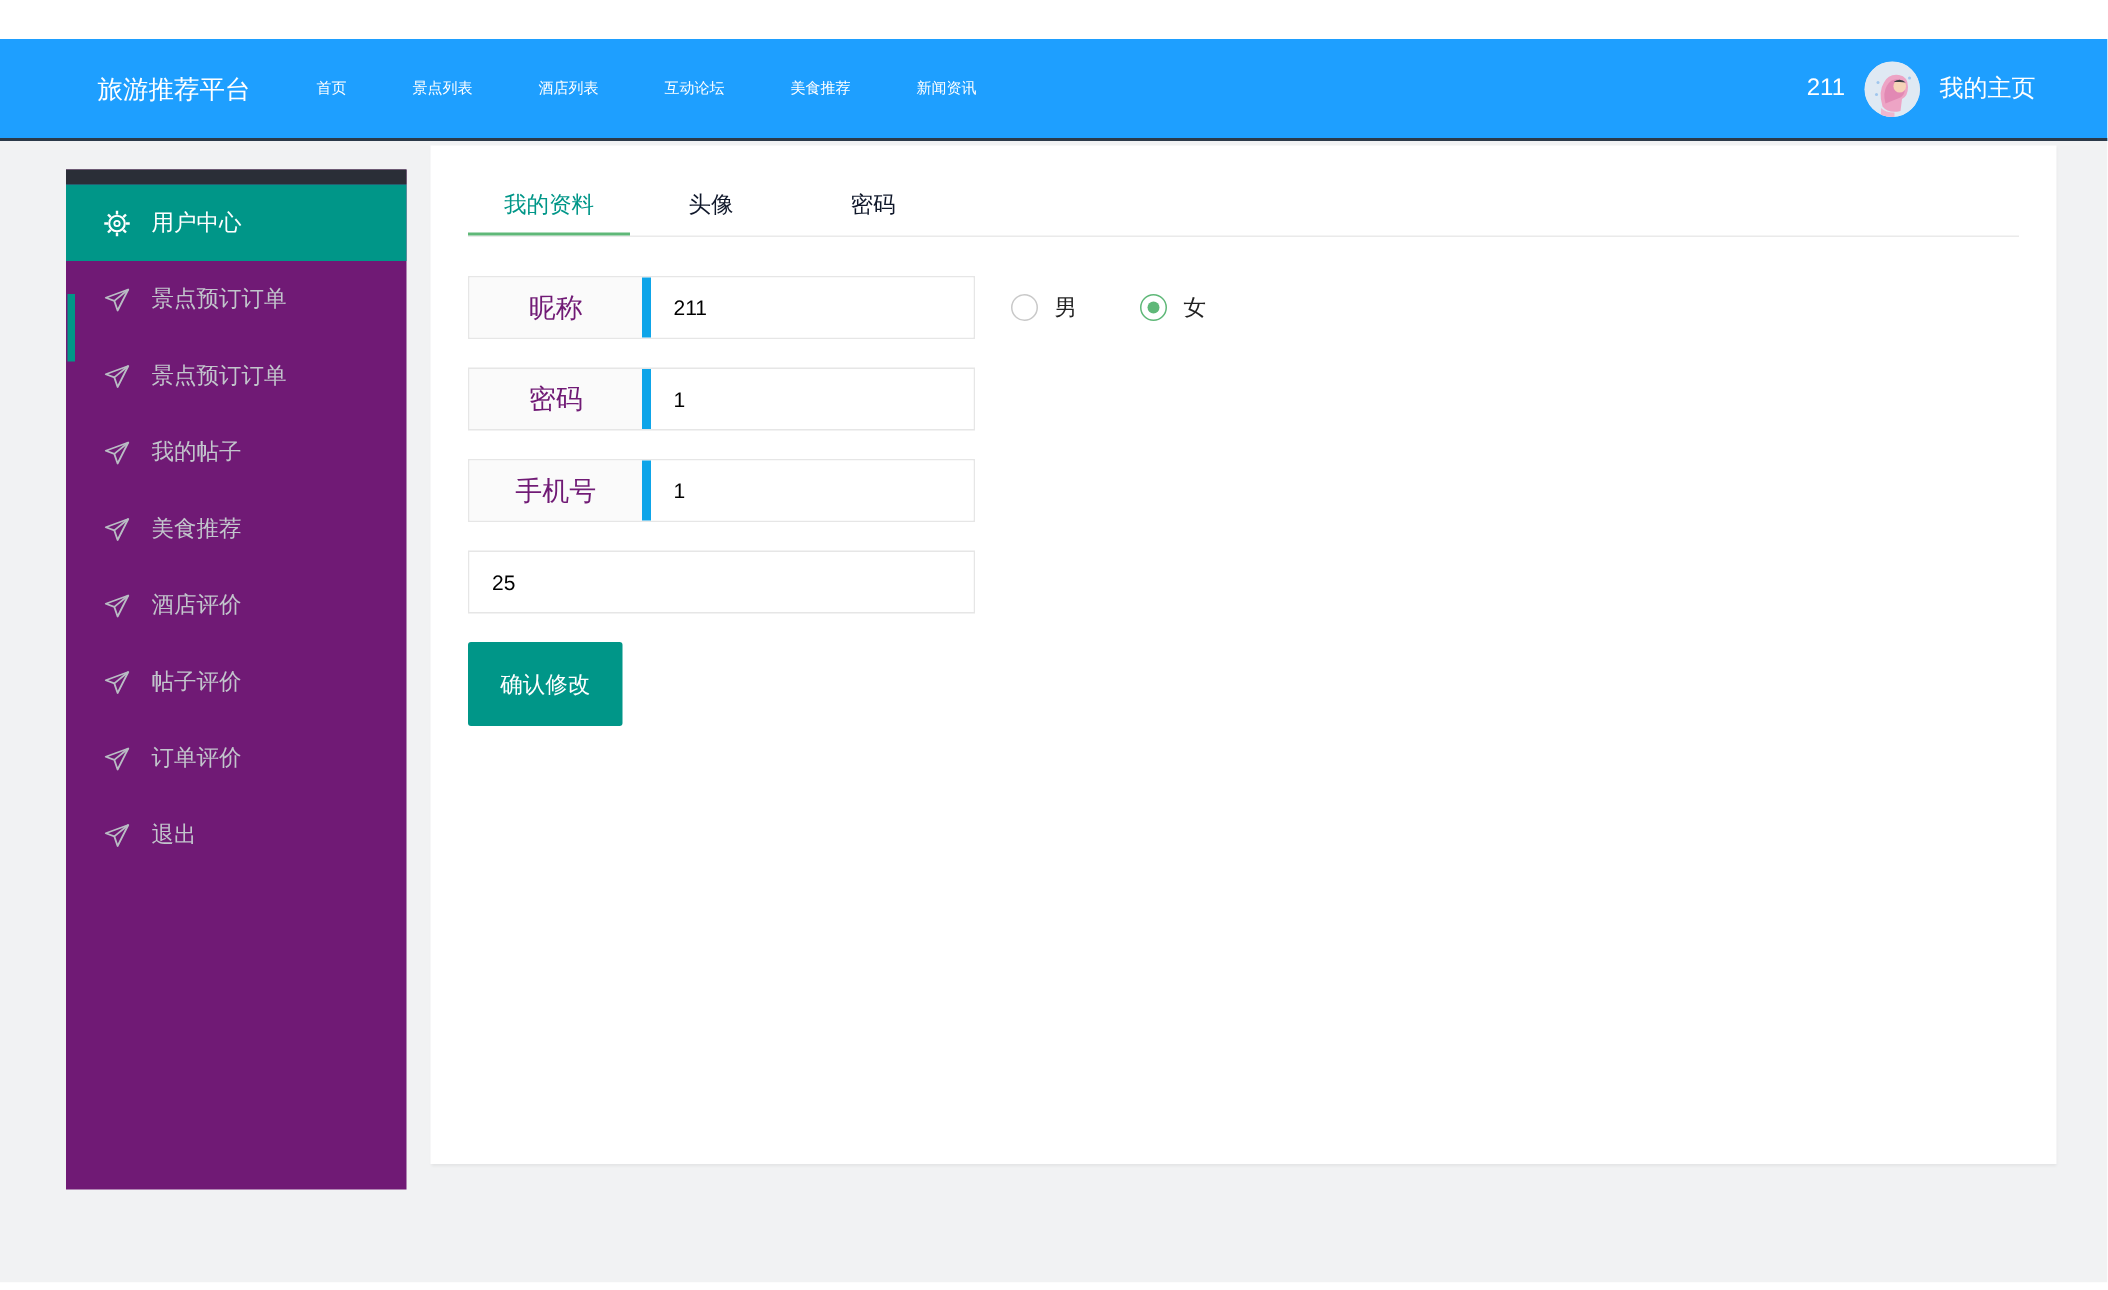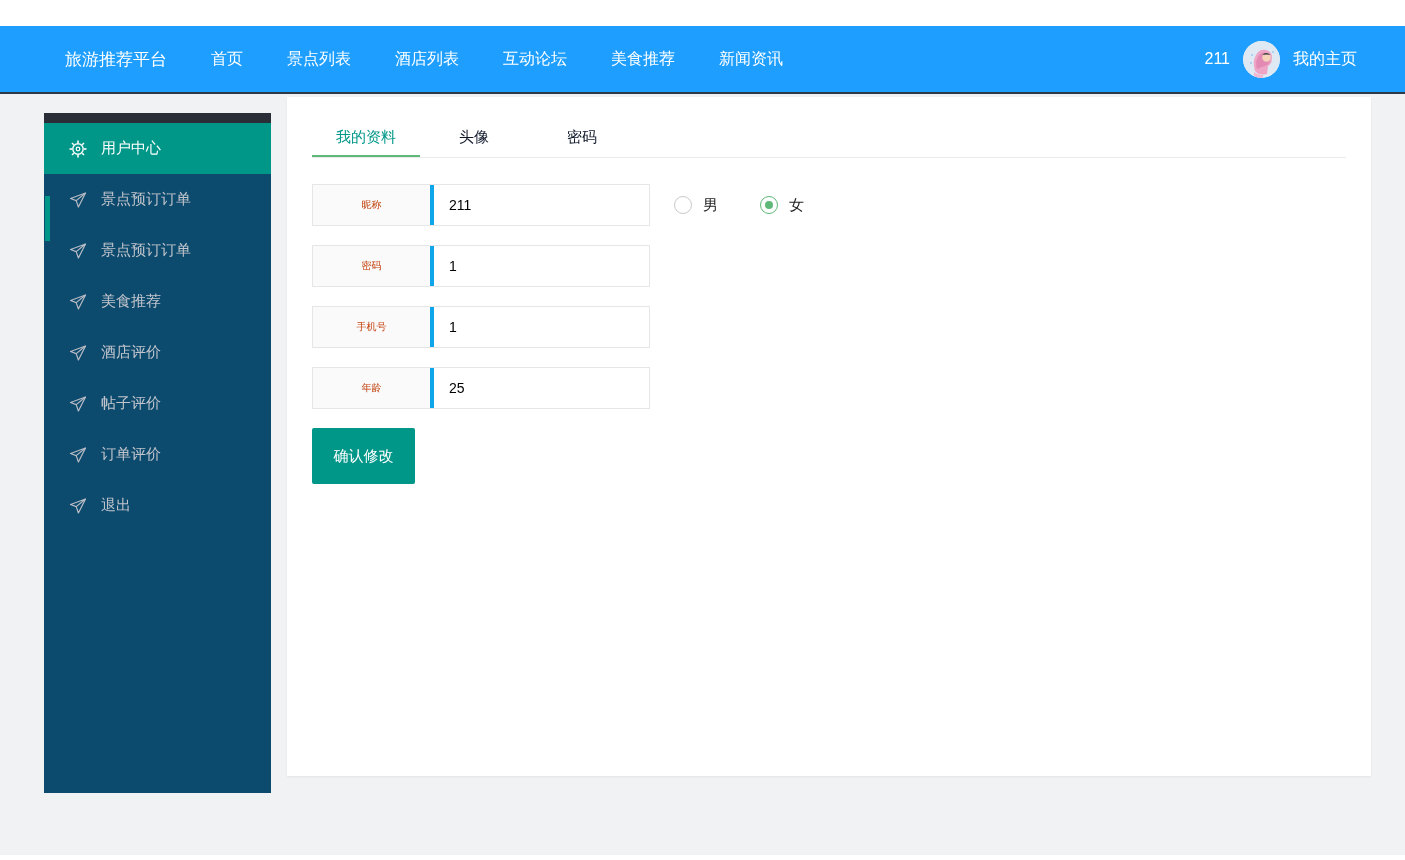--- a/index.html
+++ b/index.html
@@ -6,55 +6,55 @@
   html,body { width:1405px; height:860px; background:#ffffff; overflow:hidden;
               font-family:"Liberation Sans", sans-serif; }
   .stage { position:relative; width:1405px; height:860px; }
 
   
   .navbar { position:absolute; top:26px; left:0; right:0; height:68px;
             background:#1E9FFF; border-bottom:2px solid #2b3949;
             display:flex; align-items:center; padding:0 48px 0 65px; color:#fff; }
   .brand { font-size:17px; margin-right:44px; cursor:pointer; white-space:nowrap; }
   .nav-items { display:flex; gap:44px; list-style:none; }
-  .nav-item { font-size:16px; cursor:pointer; white-space:nowrap; }
+  .nav-item { font-size:10px; cursor:pointer; white-space:nowrap; }
   .nav-right { margin-left:auto; display:flex; align-items:center; gap:13px; }
   .nav-username { font-size:16px; }
   .avatar { width:37px; height:37px; border-radius:50%; overflow:hidden; cursor:pointer;
             background:#dfe9f3; flex:0 0 auto; }
   .nav-profile { font-size:16px; cursor:pointer; }
 
   
   .page-bg { position:absolute; top:94px; left:0; right:0; height:761px; background:#f1f2f3; }
 
   
   .sidebar { position:absolute; left:44px; top:113px; width:227px; height:680px;
-             background:#0c4a6e; }
+             background:#701a75; }
   .sidebar-strip { height:10px; background:#2a2e37; }
   .side-item { height:51px; display:flex; align-items:center; padding-left:25px;
                color:#c2c5cc; font-size:15px; cursor:pointer; }
   .side-item .icon { width:18px; height:18px; margin-right:14px; flex:0 0 auto; }
   .side-item.active { background:#009688; color:#fff; }
   .scroll-thumb { position:absolute; left:1px; top:83px; width:5px; height:45px;
                   background:#009688; }
 
   
   .card { position:absolute; left:287px; top:97px; width:1084px; height:679px;
           background:#ffffff; box-shadow:0 1px 2px rgba(0,0,0,0.06); }
   .tabs { margin:20px 25px 0; border-bottom:1px solid #eaeaea; display:flex; height:41px; }
   .tab { width:108px; text-align:center; line-height:40px; font-size:15px; color:#0f172a;
          cursor:pointer; }
   .tab.active { color:#009688; border-bottom:2px solid #5FB878; }
 
   .form { position:relative; margin:26px 25px 0; }
   .form-row { width:338px; height:42px; border:1px solid #e6e6e6; display:flex;
               margin-bottom:19px; background:#fff; }
-  .form-label { width:121px; background:#fafafa; border-right:4px solid #0ea5e9;
+  .form-label { width:121px; background:#fafafa; border-right:6px solid #0ea5e9;
                 display:flex; align-items:center; justify-content:center;
-                font-size:10px; color:#c2410c; }
+                font-size:18px; color:#701a75; }
   .form-input { flex:1; border:none; outline:none; padding:0 15px; font-size:14px;
                 color:#000; background:#fff; min-width:0;
                 font-family:"Liberation Sans", sans-serif; }
 
   .radio-group { position:absolute; left:362px; top:0; height:42px;
                  display:flex; align-items:center; }
   .radio-option { display:flex; align-items:center; cursor:pointer; }
   .radio-option + .radio-option { margin-left:42px; }
   .radio-circle { width:18px; height:18px; border:1px solid #c9c9c9; border-radius:50%;
                   background:#fff; margin-right:11px; position:relative; flex:0 0 auto; }
@@ -136,20 +136,27 @@
     </div>
 
     <div class="side-item">
       <svg class="icon" viewBox="0 0 18 18" fill="none">
         <path d="M16.5 2 L1.5 7.5 L7.2 9.6 L9.4 16 L16.5 2 Z" stroke="#b9bcc4" stroke-width="1.2" stroke-linejoin="round"></path>
         <path d="M7.2 9.6 L16.5 2" stroke="#b9bcc4" stroke-width="1.2"></path>
       </svg>
       <span>景点预订订单</span>
     </div>
 
+    <div class="side-item">
+      <svg class="icon" viewBox="0 0 18 18" fill="none">
+        <path d="M16.5 2 L1.5 7.5 L7.2 9.6 L9.4 16 L16.5 2 Z" stroke="#b9bcc4" stroke-width="1.2" stroke-linejoin="round"></path>
+        <path d="M7.2 9.6 L16.5 2" stroke="#b9bcc4" stroke-width="1.2"></path>
+      </svg>
+      <span>我的帖子</span>
+    </div>
 
     <div class="side-item">
       <svg class="icon" viewBox="0 0 18 18" fill="none">
         <path d="M16.5 2 L1.5 7.5 L7.2 9.6 L9.4 16 L16.5 2 Z" stroke="#b9bcc4" stroke-width="1.2" stroke-linejoin="round"></path>
         <path d="M7.2 9.6 L16.5 2" stroke="#b9bcc4" stroke-width="1.2"></path>
       </svg>
       <span>美食推荐</span>
     </div>
 
 
@@ -218,21 +225,20 @@
         <div class="form-label">密码</div>
         <input class="form-input" type="text" value="1" style="">
       </div>
 
       <div class="form-row">
         <div class="form-label">手机号</div>
         <input class="form-input" type="text" value="1" style="">
       </div>
 
       <div class="form-row">
-        <div class="form-label">年龄</div>
         <input class="form-input" type="text" value="25" style="">
       </div>
 
       <button class="submit-btn">确认修改</button>
     </div>
   </div>
 
   <div class="bottom-strip"></div>
 </div>
 

